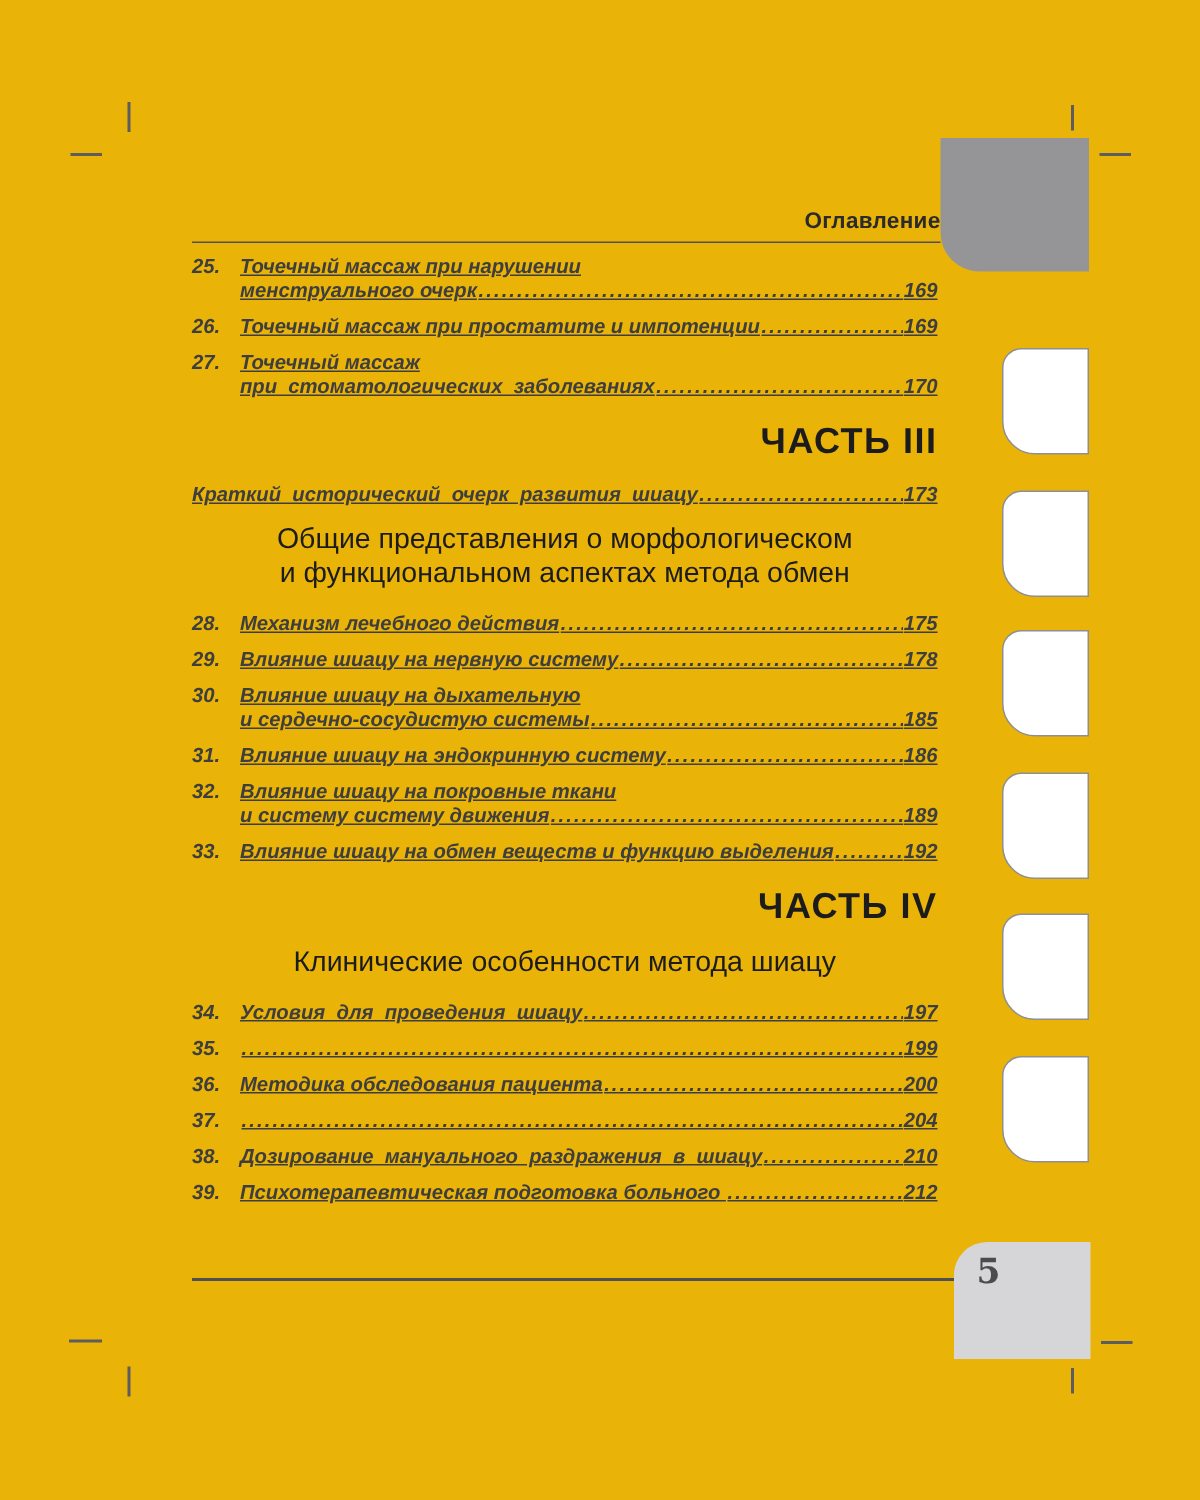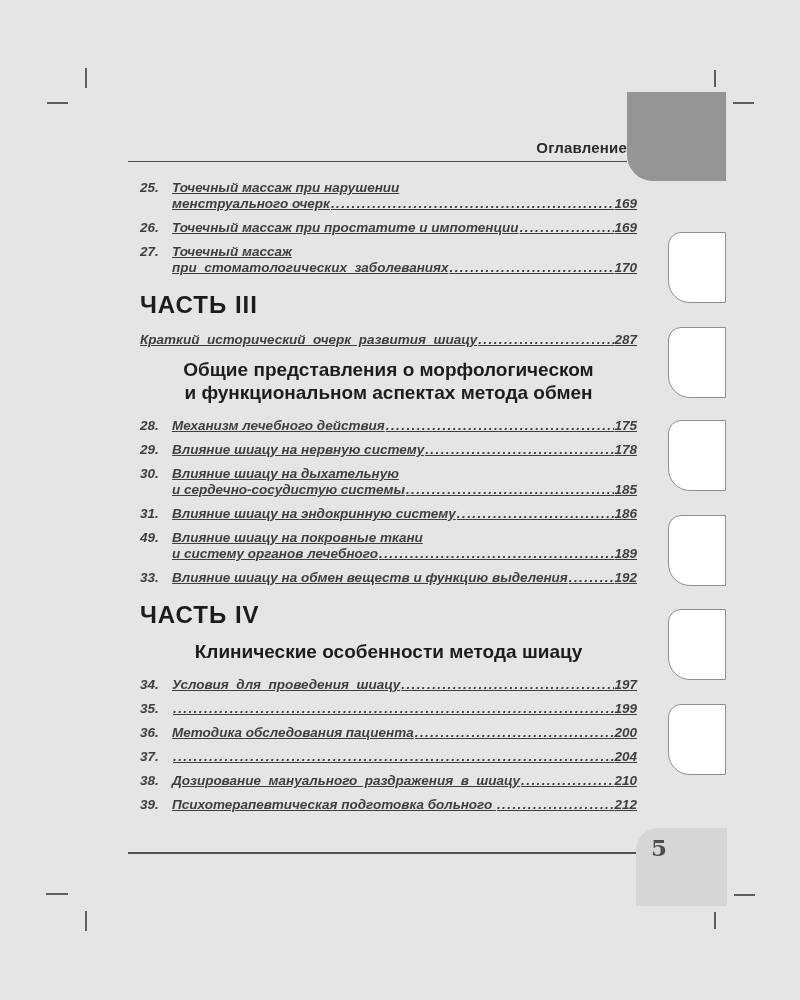--- a/index.html
+++ b/index.html
@@ -1,20 +1,20 @@
 <!DOCTYPE html>
 <html><head>
 <meta charset="utf-8">
 <style>
   html,body { margin:0; padding:0; }
   .page {
     position: relative;
     width: 800px;
     height: 1000px;
-    background: #e5e5e5;
+    background: #eab308;
     font-family: "Liberation Sans", sans-serif;
     overflow: hidden;
   }
 
   
   .crop { position: absolute; background: #5d5d5f; }
   .crop.v { width: 2px; }
   .crop.h { height: 2px; }
 
   
@@ -64,23 +64,22 @@
   
   .footer-line {
     position: absolute;
     left: 128px; top: 852px; width: 508px; height: 1.5px;
     background: #4f4f54;
   }
 
   
   .content {
     position: absolute;
-    left: 128px; top: 180px; width: 497px;
+    left: 128px; top: 170px; width: 497px;
     color: #3e3e3e;
-    margin-left: 12px;
   }
   .toc { margin: 0; }
   .entry {
     display: flex;
     align-items: flex-start;
     font-size: 13.5px;
     font-weight: 700;
     font-style: italic;
     line-height: 16px;
     margin-bottom: 8px;
@@ -97,28 +96,28 @@
     padding: 0 1px;
   }
   .pg { flex: 0 0 auto; }
 
   h1.part-title {
     margin: 14px 0 0;
     font-size: 24px;
     font-weight: 700;
     letter-spacing: 1px;
     line-height: 30px;
-    text-align: left;
+    text-align: right;
     color: #1c1c1c;
     font-style: normal;
   }
   h2.section-title {
     margin: 10px 0 0;
     font-size: 19px;
-    font-weight: 700;
+    font-weight: 400;
     line-height: 23px;
     text-align: center;
     color: #1c1c1c;
     font-style: normal;
   }
   .toc.intro { margin-top: 12px; }
   .toc.after-heading { margin-top: 14px; }
   .mt-part { margin-top: 16px; }
 </style>
 </head>
@@ -188,21 +187,21 @@
         </div>
       </div>
 
     <h1 class="part-title">ЧАСТЬ III</h1>
     <div class="toc intro" id="toc-p3-intro">
         <div class="entry">
           <div class="body">
             <div class="line">
               <span class="txt">Краткий  исторический  очерк  развития  шиацу</span>
               <span class="dots">....................................................................................................................................................................................................................................................................</span>
-              <span class="pg">287</span>
+              <span class="pg">173</span>
             </div>
           </div>
         </div>
       </div>
     <h2 class="section-title">
       <span>Общие представления о морфологическом</span><br>
       <span>и функциональном аспектах метода обмен</span>
     </h2>
     <div class="toc after-heading" id="toc-p3">
         <div class="entry">
@@ -242,27 +241,27 @@
           <span class="num">31.</span>
           <div class="body">
             <div class="line">
               <span class="txt">Влияние шиацу на эндокринную систему</span>
               <span class="dots">....................................................................................................................................................................................................................................................................</span>
               <span class="pg">186</span>
             </div>
           </div>
         </div>
         <div class="entry">
-          <span class="num">49.</span>
+          <span class="num">32.</span>
           <div class="body">
             <div class="line">
               <span class="txt">Влияние шиацу на покровные ткани</span>
             </div>
             <div class="line">
-              <span class="txt">и систему органов лечебного</span>
+              <span class="txt">и систему систему движения</span>
               <span class="dots">....................................................................................................................................................................................................................................................................</span>
               <span class="pg">189</span>
             </div>
           </div>
         </div>
         <div class="entry">
           <span class="num">33.</span>
           <div class="body">
             <div class="line">
               <span class="txt">Влияние шиацу на обмен веществ и функцию выделения</span>

